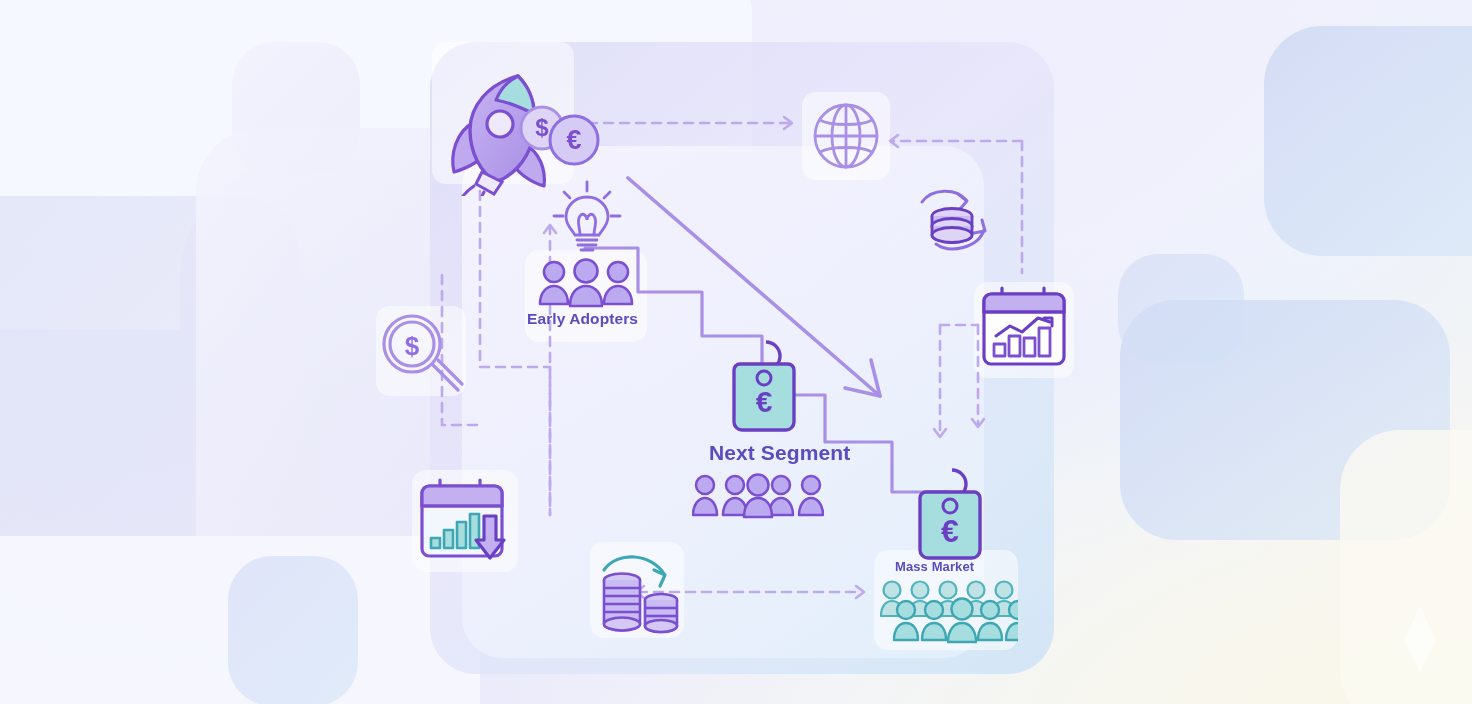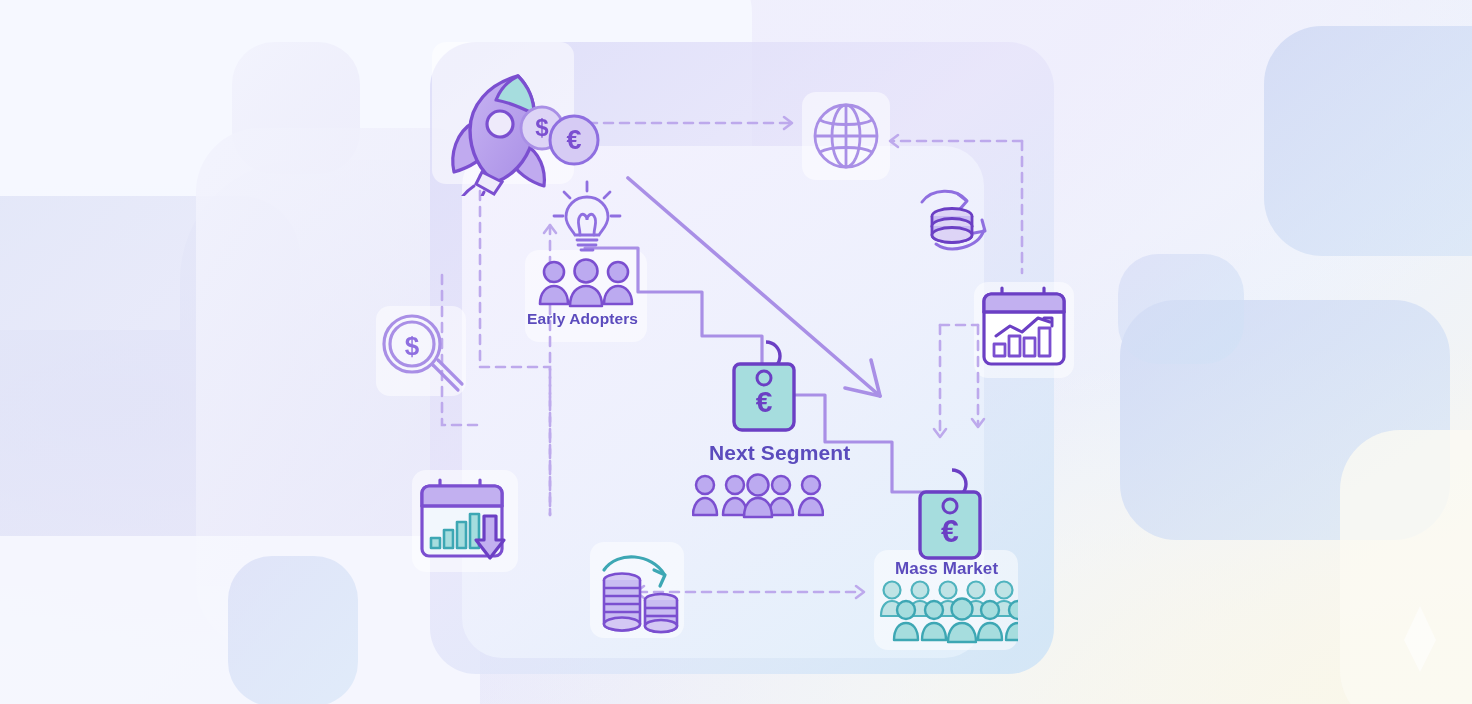--- a/index.html
+++ b/index.html
@@ -14,21 +14,21 @@
   }
   .bgshape{position:absolute;pointer-events:none;}
   .frame-outer{position:absolute;pointer-events:none;}
   svg{display:block;}
   .lbl{
     position:absolute;font-weight:bold;color:#5b4bbd;letter-spacing:.1px;
     white-space:nowrap;text-align:right;
   }
   .lbl-early{left:527px;top:310px;font-size:15.5px;}
   .lbl-next{left:709px;top:441px;font-size:21px;}
-  .lbl-mass{left:895px;top:559px;font-size:17px;}
+  .lbl-mass{left:895px;top:559px;font-size:13px;}
   .icon-tile{position:absolute;border-radius:14px;background:rgba(255,255,255,0.52);}
   .ic{position:absolute;}
 </style>
 </head>
 <body>
 
 <div id="stage">
 
   <svg class="bgshape" width="1472" height="704" viewBox="0 0 1472 704" style="left:0;top:0;">
     <defs>

